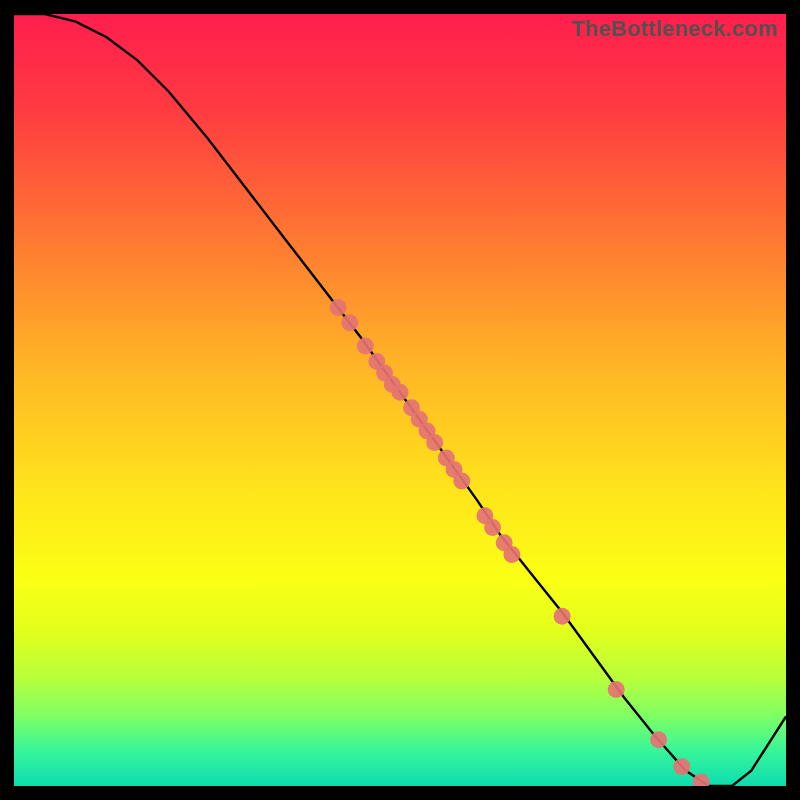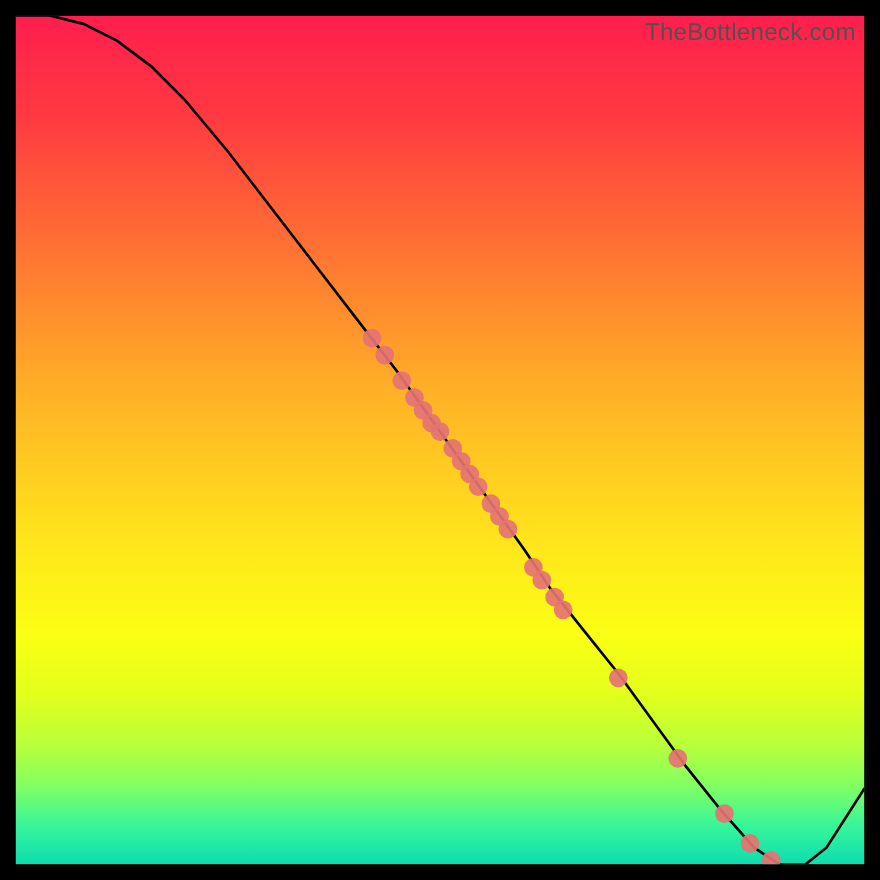--- a/index.html
+++ b/index.html
@@ -21,21 +21,21 @@
   .gradient-bg {
     position: absolute;
     left: 0; top: 0; width: 100%; height: 100%;
   }
   .watermark {
     position: absolute;
     top: 2px;
     right: 8px;
     font-family: Arial, Helvetica, sans-serif;
     font-size: 22px;
-    font-weight: 400;
+    font-weight: 700;
     color: #53514f;
     letter-spacing: 0.2px;
   }
   svg.overlay {
     position: absolute;
     left: 0; top: 0;
     width: 100%;
     height: 100%;
   }
 </style>

